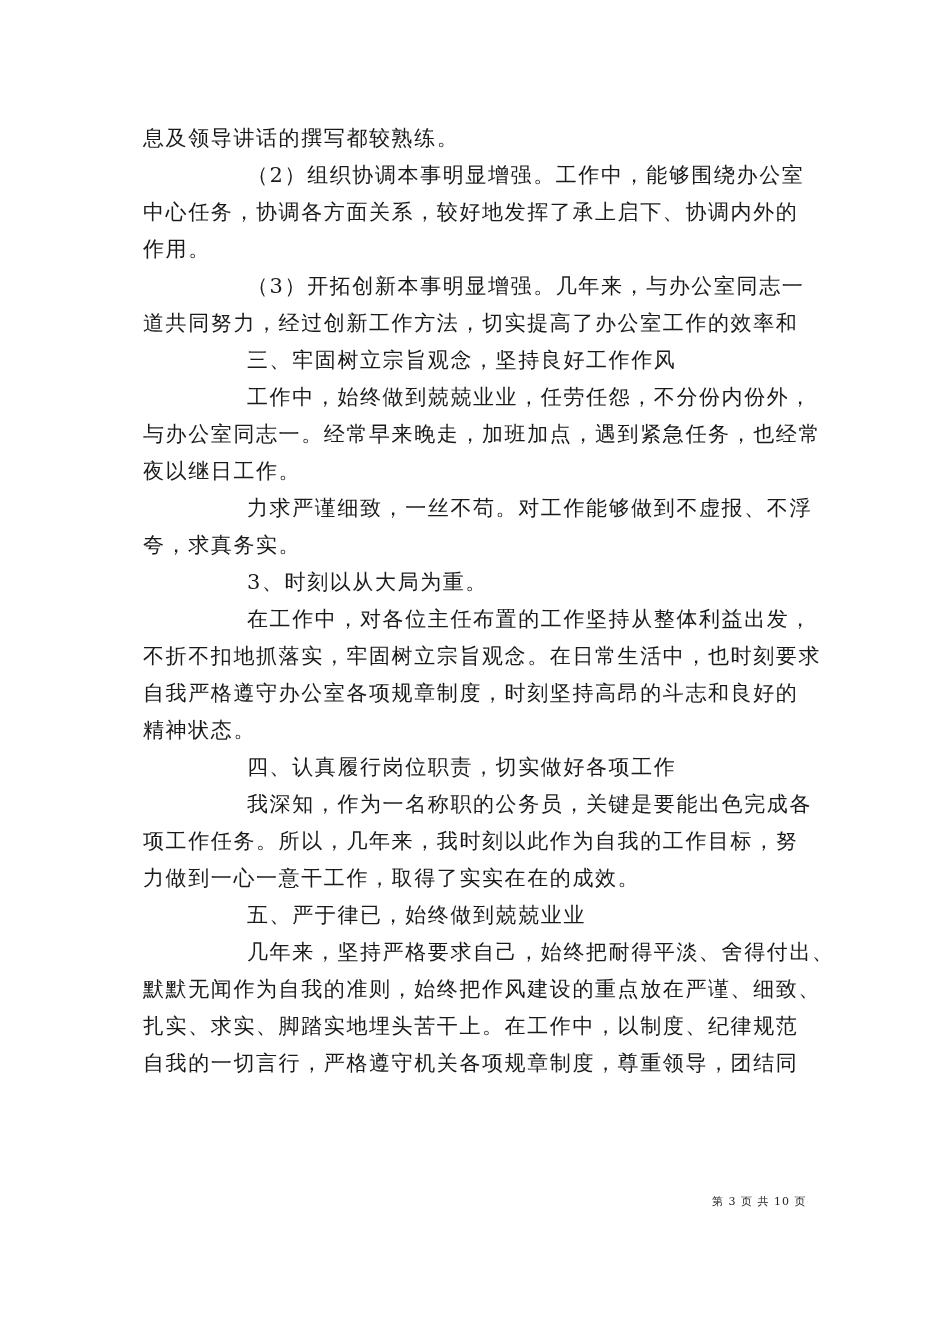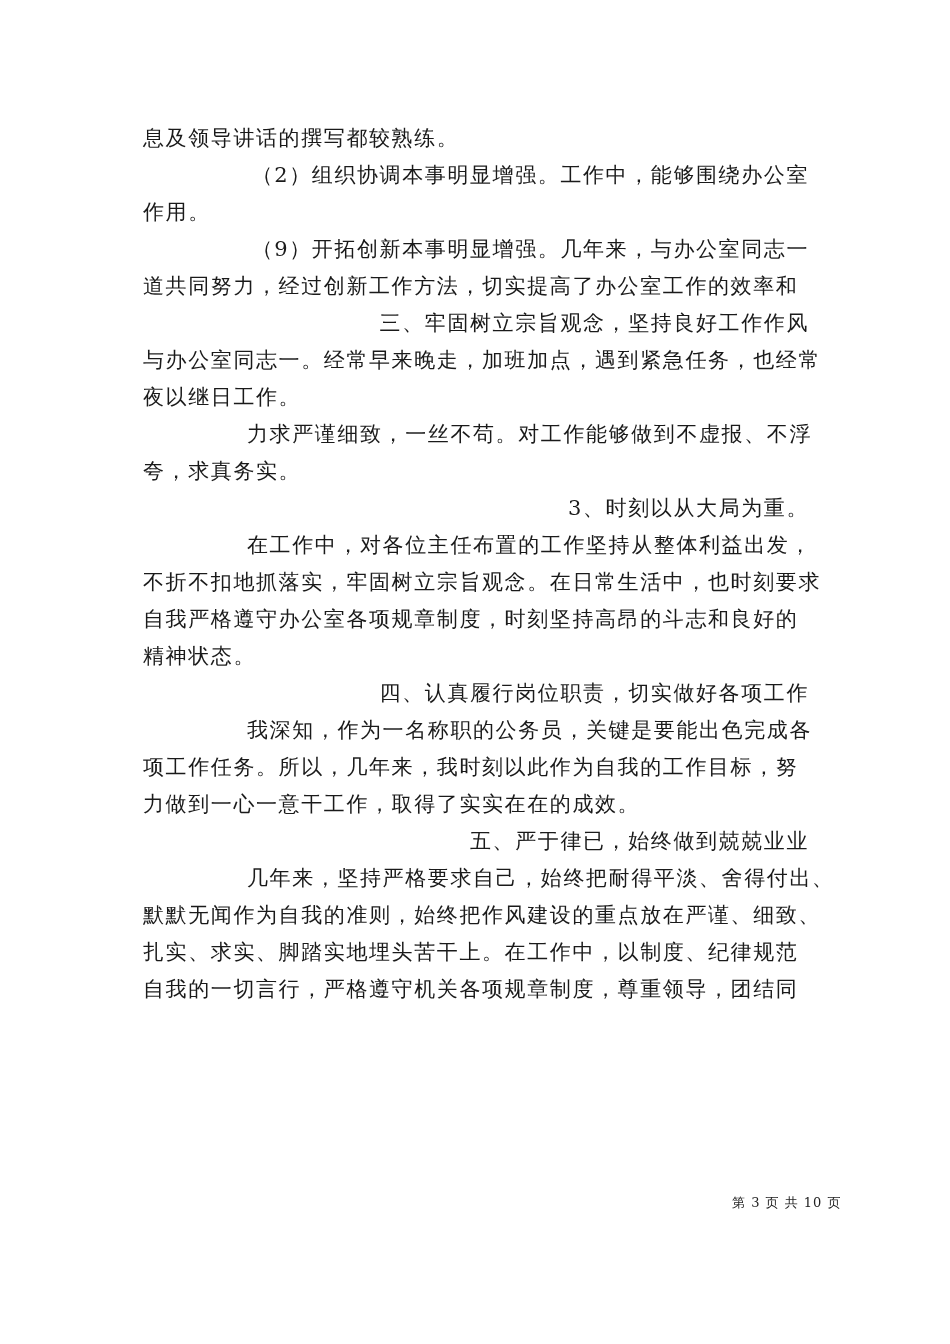--- a/index.html
+++ b/index.html
@@ -1,35 +1,37 @@
 <!DOCTYPE html>
 <html><head>
 <meta charset="utf-8">
 <style>
   html, body { margin:0; padding:0; background:#ffffff; }
   body { width:950px; height:1344px; position:relative; overflow:hidden;
          font-family: "DejaVu Serif", "Liberation Serif", serif; color:#1a1a1a; }
   .page { position:absolute; left:0; top:0; width:950px; height:1192px; background:#fff; }
   .body-text { position:absolute; left:143px; top:120px; width:666px; }
   .line { height:37px; line-height:37px; font-size:21px; white-space:nowrap; letter-spacing:1.6px; }
-  .indent { padding-left:104px;text-align:right; }
-  .footer { position:absolute; left:712px; top:1194px; font-size:13px; color:#222;
-            font-family: "DejaVu Serif", serif; white-space:nowrap; letter-spacing:1px;margin-left:20px; }
+  .indent { padding-left:104px; }
+  .footer { position:absolute; left:712px; top:1194px; font-size:11px; color:#222;
+            font-family: "DejaVu Serif", serif; white-space:nowrap; letter-spacing:1px; }
 </style>
 </head>
 <body>
 
 <div class="page">
   <div class="body-text" id="body-text">
     <div class="line">息及领导讲话的撰写都较熟练。</div>
     <div class="line indent">（2）组织协调本事明显增强。工作中，能够围绕办公室</div>
+    <div class="line">中心任务，协调各方面关系，较好地发挥了承上启下、协调内外的</div>
     <div class="line">作用。</div>
-    <div class="line indent">（9）开拓创新本事明显增强。几年来，与办公室同志一</div>
+    <div class="line indent">（3）开拓创新本事明显增强。几年来，与办公室同志一</div>
     <div class="line">道共同努力，经过创新工作方法，切实提高了办公室工作的效率和</div>
     <div class="line indent">三、牢固树立宗旨观念，坚持良好工作作风</div>
+    <div class="line indent">工作中，始终做到兢兢业业，任劳任怨，不分份内份外，</div>
     <div class="line">与办公室同志一。经常早来晚走，加班加点，遇到紧急任务，也经常</div>
     <div class="line">夜以继日工作。</div>
     <div class="line indent">力求严谨细致，一丝不苟。对工作能够做到不虚报、不浮</div>
     <div class="line">夸，求真务实。</div>
     <div class="line indent">3、时刻以从大局为重。</div>
     <div class="line indent">在工作中，对各位主任布置的工作坚持从整体利益出发，</div>
     <div class="line">不折不扣地抓落实，牢固树立宗旨观念。在日常生活中，也时刻要求</div>
     <div class="line">自我严格遵守办公室各项规章制度，时刻坚持高昂的斗志和良好的</div>
     <div class="line">精神状态。</div>
     <div class="line indent">四、认真履行岗位职责，切实做好各项工作</div>

